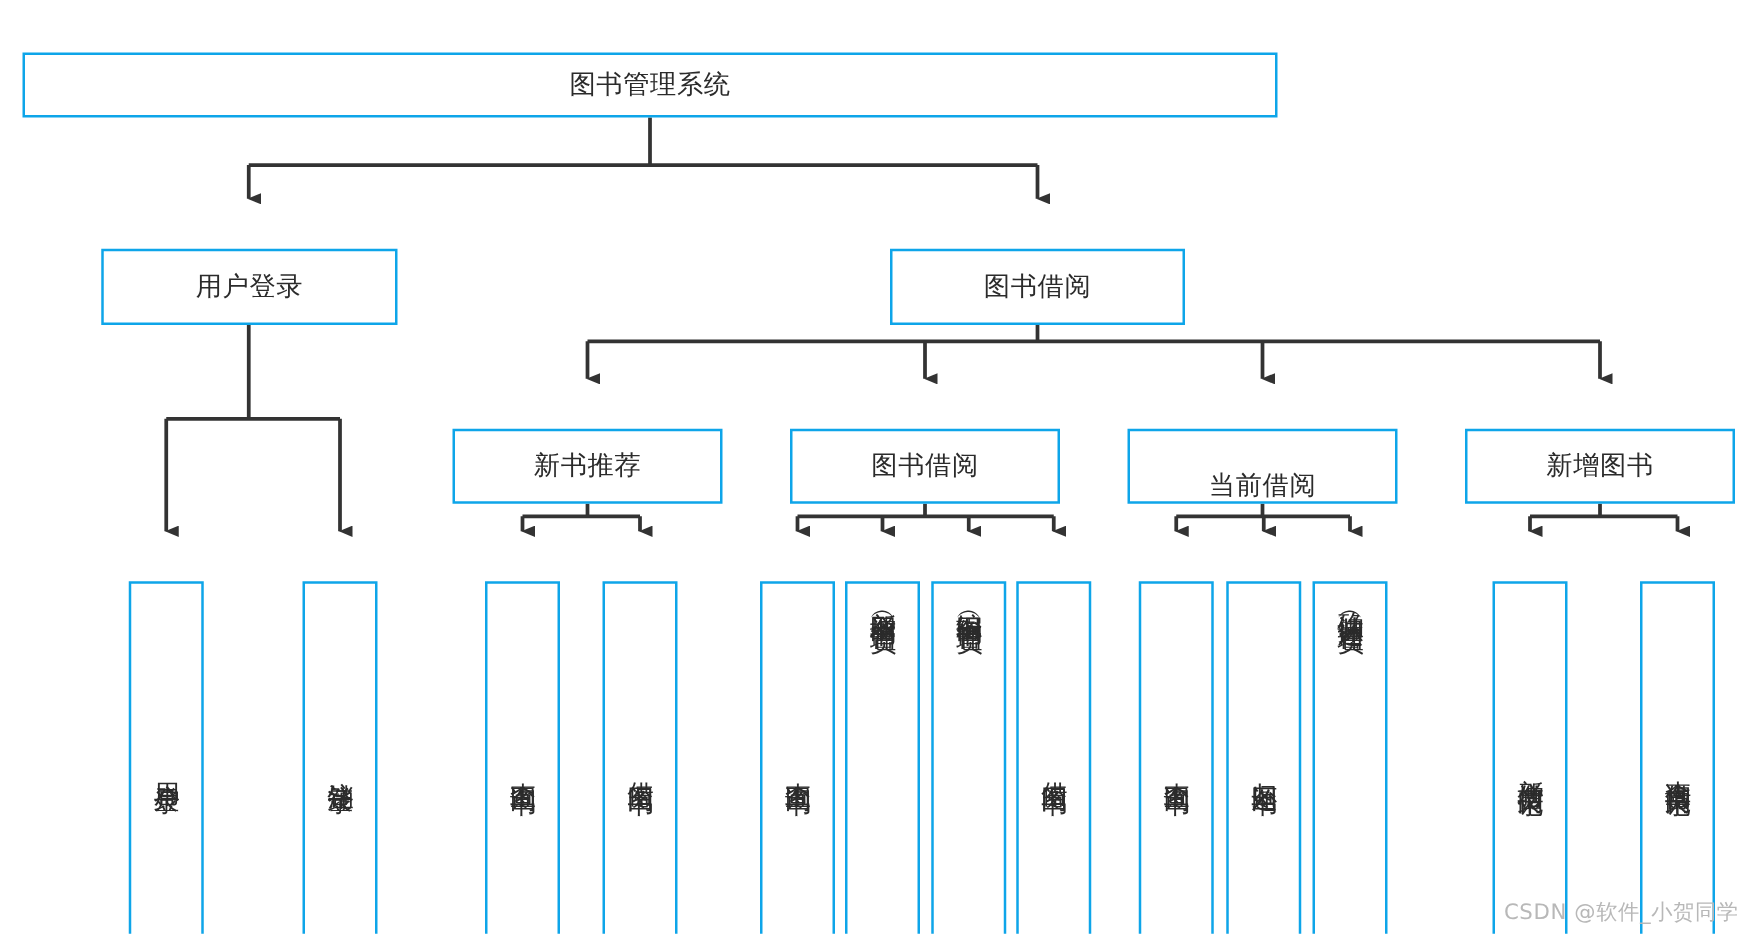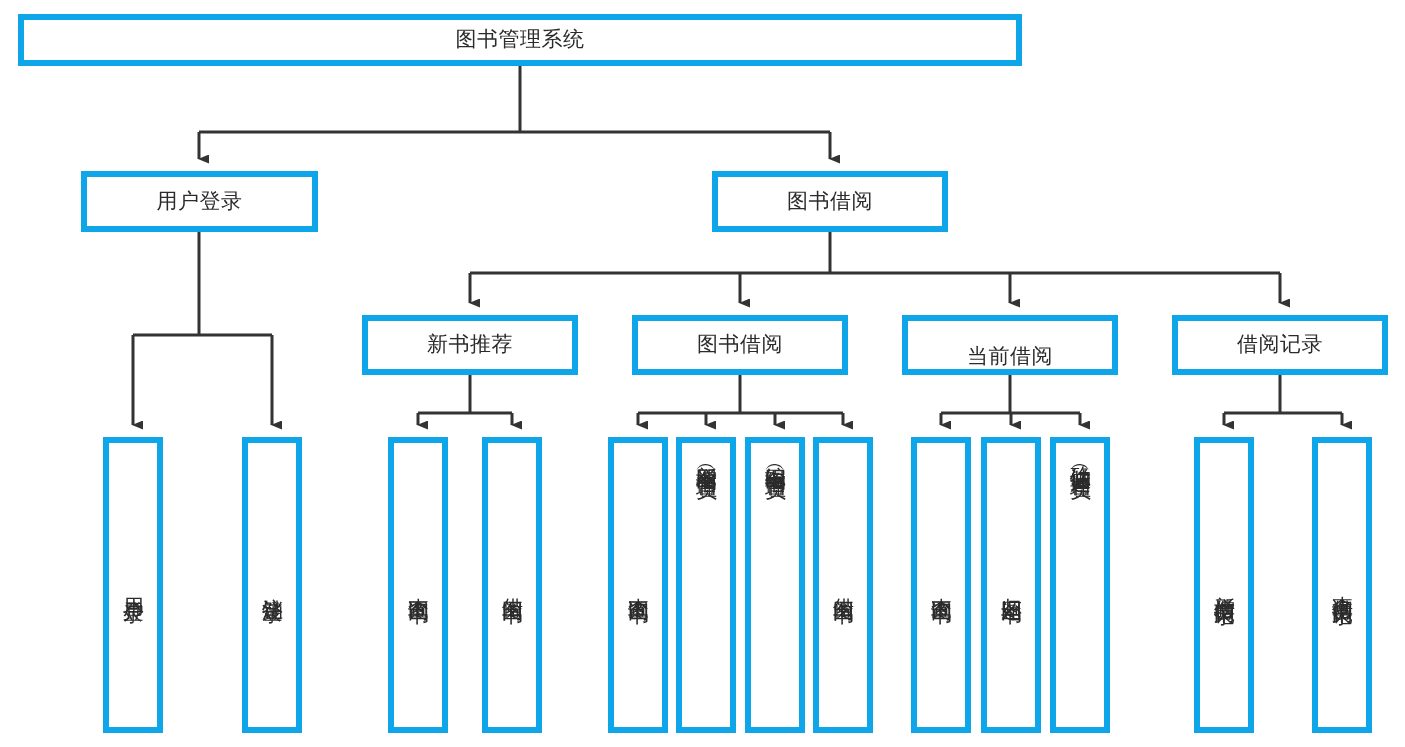--- a/index.html
+++ b/index.html
@@ -24,24 +24,25 @@
     position: absolute;
     left: 0; top: 0;
     width: 1405px;
     height: 747px;
     display: block;
   }
   .node-box {
     position: absolute;
     box-sizing: border-box;
     background: #ffffff;
-    border: 6px solid #0ea5e9;
+    border: 2px solid #0ea5e9;
     display: flex;
     align-items: center;
     justify-content: center;
+    margin-top: 28px;
   }
   .node-label-h {
     font-size: 21px;
     color: #2b2b2b;
     line-height: 1.2;
     letter-spacing: 0.5px;
     white-space: nowrap;
     text-align: center;
   }
   .node-label-v {
@@ -134,21 +135,21 @@
       <div class="node-box " style="left: 362px; top: 315px; width: 216px; height: 60px;">
         <span class="node-label-h">新书推荐</span>
       </div>
       <div class="node-box " style="left: 632px; top: 315px; width: 216px; height: 60px;">
         <span class="node-label-h">图书借阅</span>
       </div>
       <div class="node-box " style="left: 902px; top: 315px; width: 216px; height: 60px; align-items: flex-end;">
         <span class="node-label-h">当前借阅</span>
       </div>
       <div class="node-box " style="left: 1172px; top: 315px; width: 216px; height: 60px;">
-        <span class="node-label-h">借阅记录</span>
+        <span class="node-label-h">新增图书</span>
       </div>
       <div class="node-box leaf-box centered" style="left: 103px; top: 437px; width: 60px; height: 296px;">
         <span class="node-label-v">用户登录</span>
       </div>
       <div class="node-box leaf-box centered" style="left: 242px; top: 437px; width: 60px; height: 296px;">
         <span class="node-label-v">注销登录</span>
       </div>
       <div class="node-box leaf-box centered" style="left: 388px; top: 437px; width: 60px; height: 296px;">
         <span class="node-label-v">查询图书</span>
       </div>
@@ -177,13 +178,14 @@
         <span class="node-label-v">确认归还（管理员）</span>
       </div>
       <div class="node-box leaf-box centered" style="left: 1194px; top: 437px; width: 60px; height: 296px;">
         <span class="node-label-v">新增借阅记录</span>
       </div>
       <div class="node-box leaf-box centered" style="left: 1312px; top: 437px; width: 60px; height: 296px;">
         <span class="node-label-v">查询借阅记录</span>
       </div>
     </div>
 
+  <div id="watermark">CSDN @软件_小贺同学</div>
 </div>
 
 </body></html>

